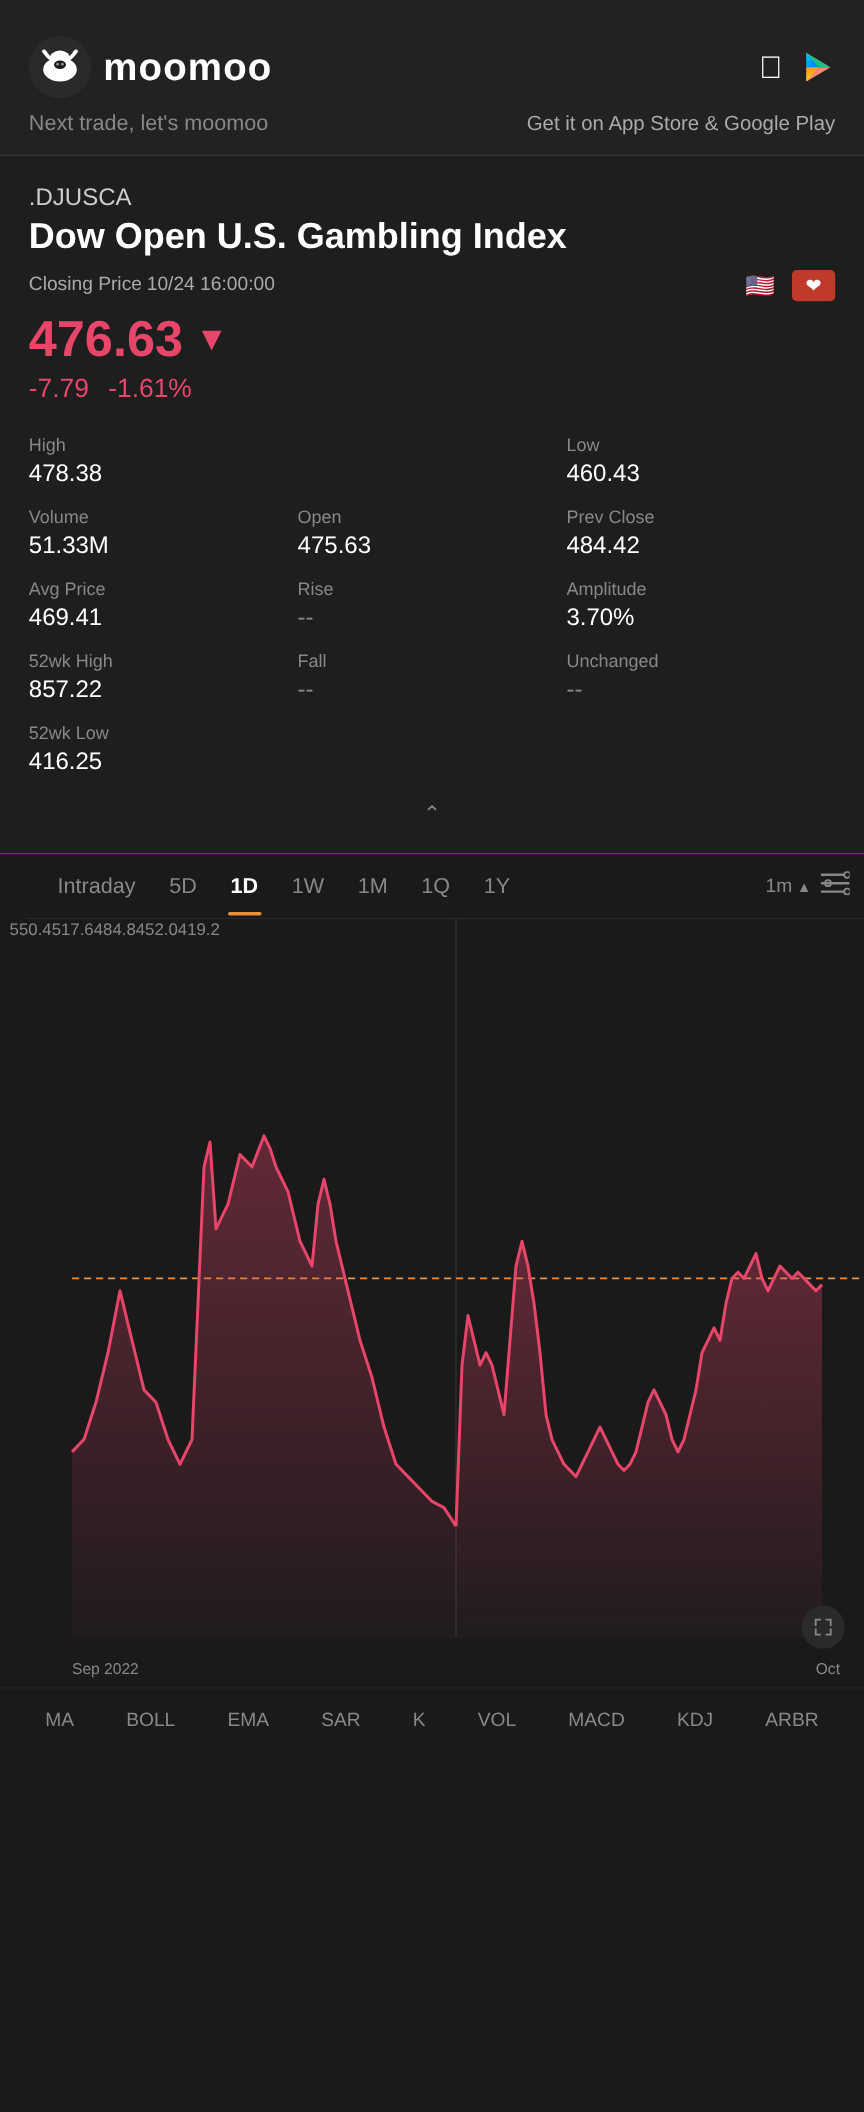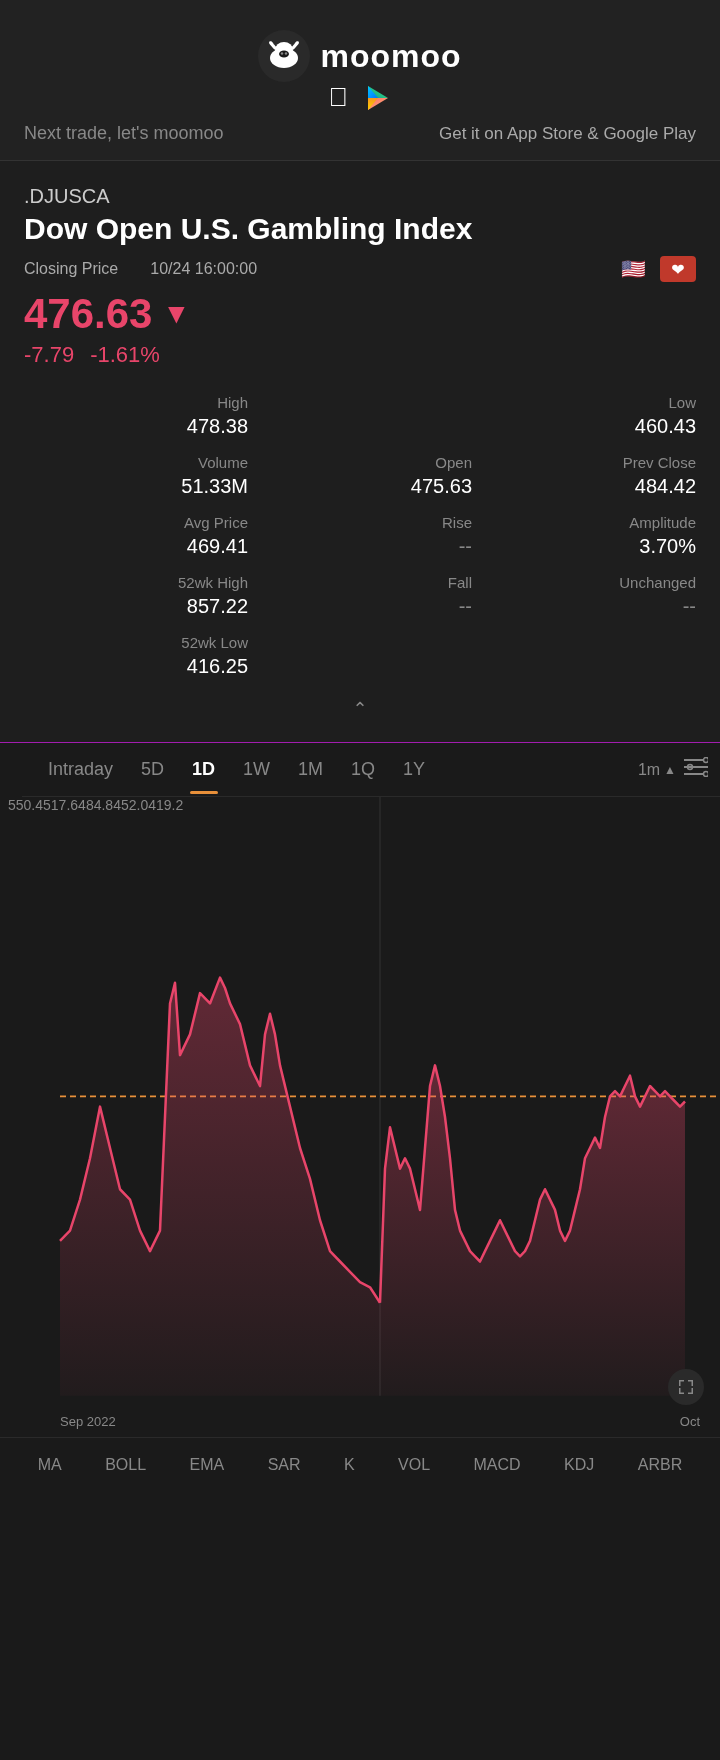--- a/index.html
+++ b/index.html
@@ -16,21 +16,20 @@
     .header {
       background: #222222;
       padding: 30px 24px 16px;
       border-bottom: 1px solid #333;
     }
     .header-top {
       display: flex;
       align-items: center;
       justify-content: space-between;
       margin-bottom: 10px;
-      flex-direction: column;
     }
     .logo-area {
       display: flex;
       align-items: center;
       gap: 10px;
     }
     .logo-icon {
       width: 52px;
       height: 52px;
     }
@@ -82,21 +81,21 @@
     }
     .price-header {
       display: flex;
       align-items: center;
       justify-content: space-between;
       margin-bottom: 8px;
     }
     .price-label-time {
       display: flex;
       align-items: center;
-      gap: 32px;
+      gap: 4px;
     }
     .closing-label {
       font-size: 16px;
       color: #aaa;
     }
     .closing-time {
       font-size: 16px;
       color: #aaa;
     }
     .flag-heart {
@@ -155,21 +154,20 @@
       color: #e8456a;
     }
 
     .stats-grid {
       display: grid;
       grid-template-columns: 1fr 1fr 1fr;
       gap: 0;
     }
     .stat-item {
       padding: 6px 0 10px;
-      text-align: right;
     }
     .stat-label {
       font-size: 15px;
       color: #888;
       margin-bottom: 4px;
     }
     .stat-value {
       font-size: 20px;
       color: #ffffff;
       font-weight: 500;

